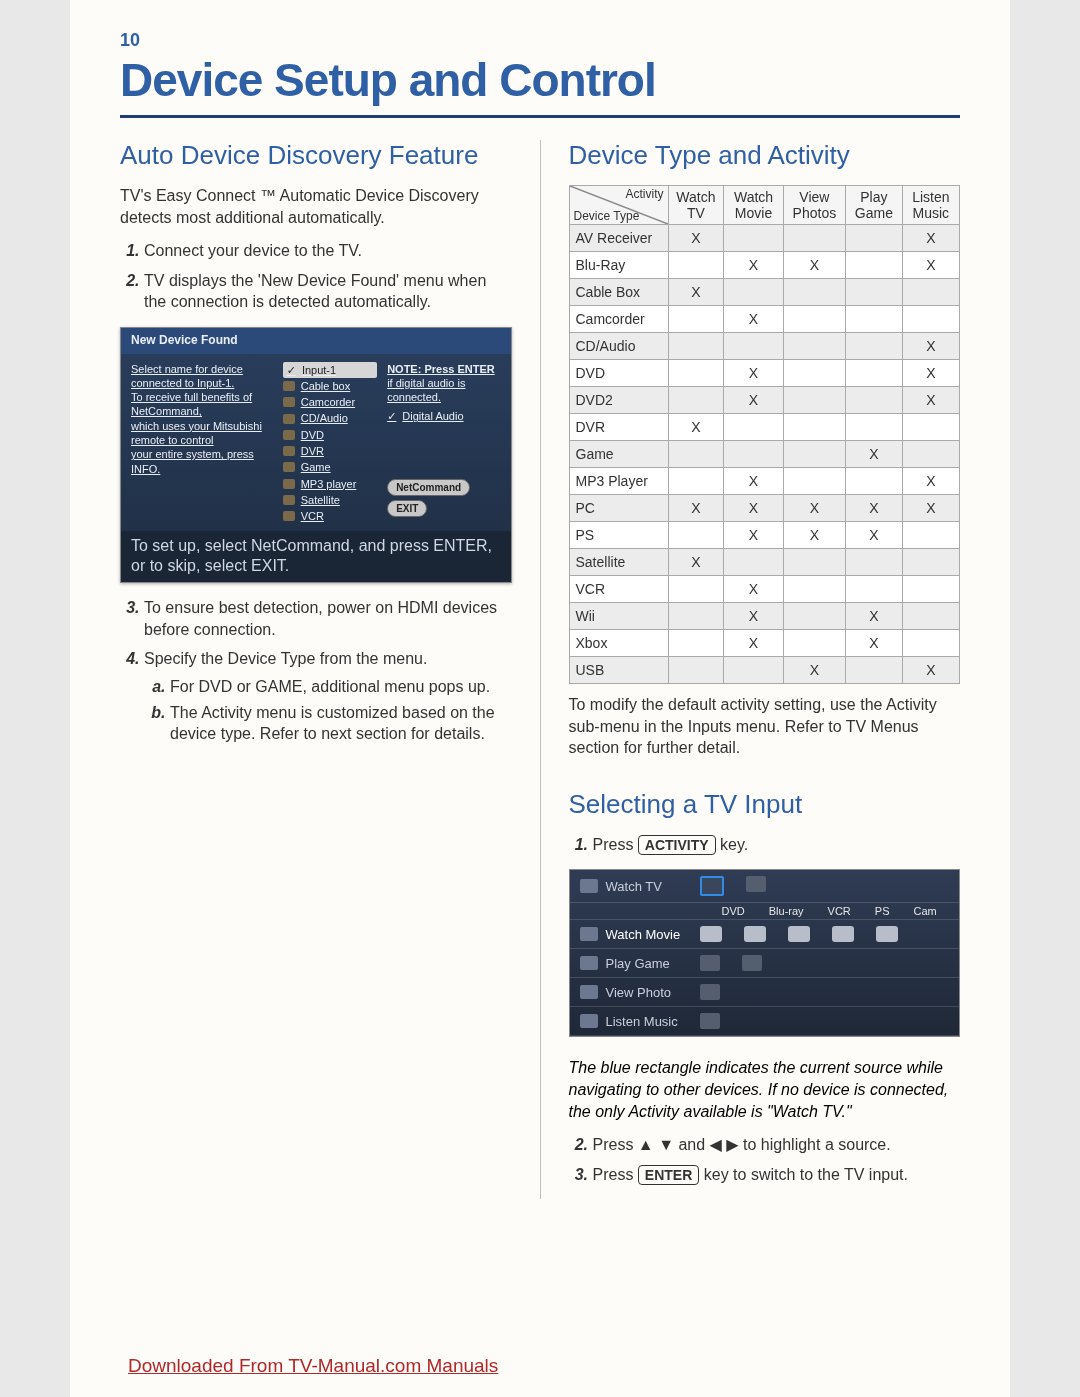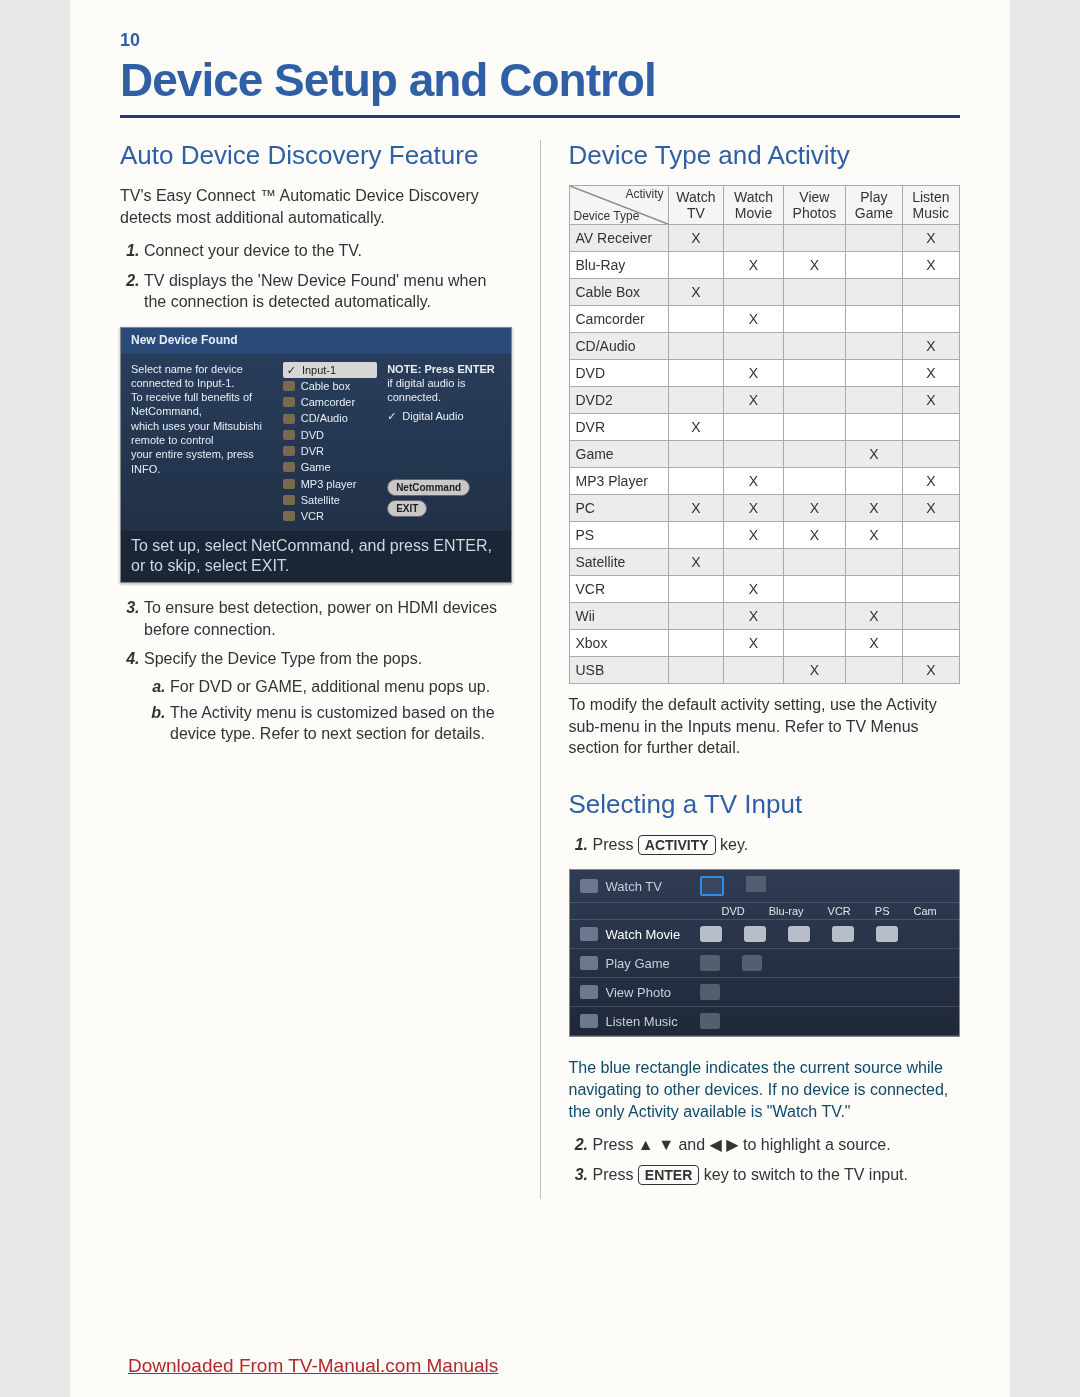--- a/index.html
+++ b/index.html
@@ -98,20 +98,21 @@
   .dlg-title {
     background: #2b4a7a;
     padding: 5px 10px;
     font-size: 12px;
     font-weight: bold;
   }
   .dlg-body {
     display: flex;
     padding: 8px 10px 6px 10px;
     gap: 10px;
+    text-decoration: underline;
   }
   .dlg-left {
     flex: 1.5;
   }
   .dlg-mid {
     flex: 1;
   }
   .dlg-right {
     flex: 1.2;
   }
@@ -183,21 +184,22 @@
   .corner .dev { position: absolute; bottom: 1px; left: 4px; }
   .corner .diag {
     position: absolute;
     inset: 0;
   }
   .corner .diag svg { width: 100%; height: 100%; }
   table.dtbl td.label { text-align: left; }
   table.dtbl tr.alt td { background: #ececec; }
 
   .blue-note {
-    color: #0c4a6e;
+    color: #000000;
+    font-style: italic;
     margin: 20px 0 12px 0;
   }
 
   
   .act-ss {
     background: linear-gradient(#2f3c54, #1f2838);
     color: #c8cfdb;
     font-size: 13px;
     margin: 10px 0;
     border: 1px solid #888;
@@ -352,21 +354,21 @@
             <div class="btn-pill">NetCommand</div><br>
             <div class="btn-pill" style="margin-top:4px">EXIT</div>
           </div>
         </div>
         <div class="dlg-footer">To set up, select NetCommand, and press ENTER, or to skip, select EXIT.</div>
       </div>
 
       <ol class="steps" start="3">
         <li>To ensure best detection, power on HDMI devices before connection.</li>
         <li>
-          <span>Specify the Device Type from the pops.</span>
+          <span>Specify the Device Type from the menu.</span>
           <ol class="sub">
             <li>For DVD or GAME, additional menu pops up.</li>
             <li>The Activity menu is customized based on the device type. Refer to next section for details.</li>
           </ol>
         </li>
       </ol>
     </div>
 
     <div class="col-sep"></div>
 

